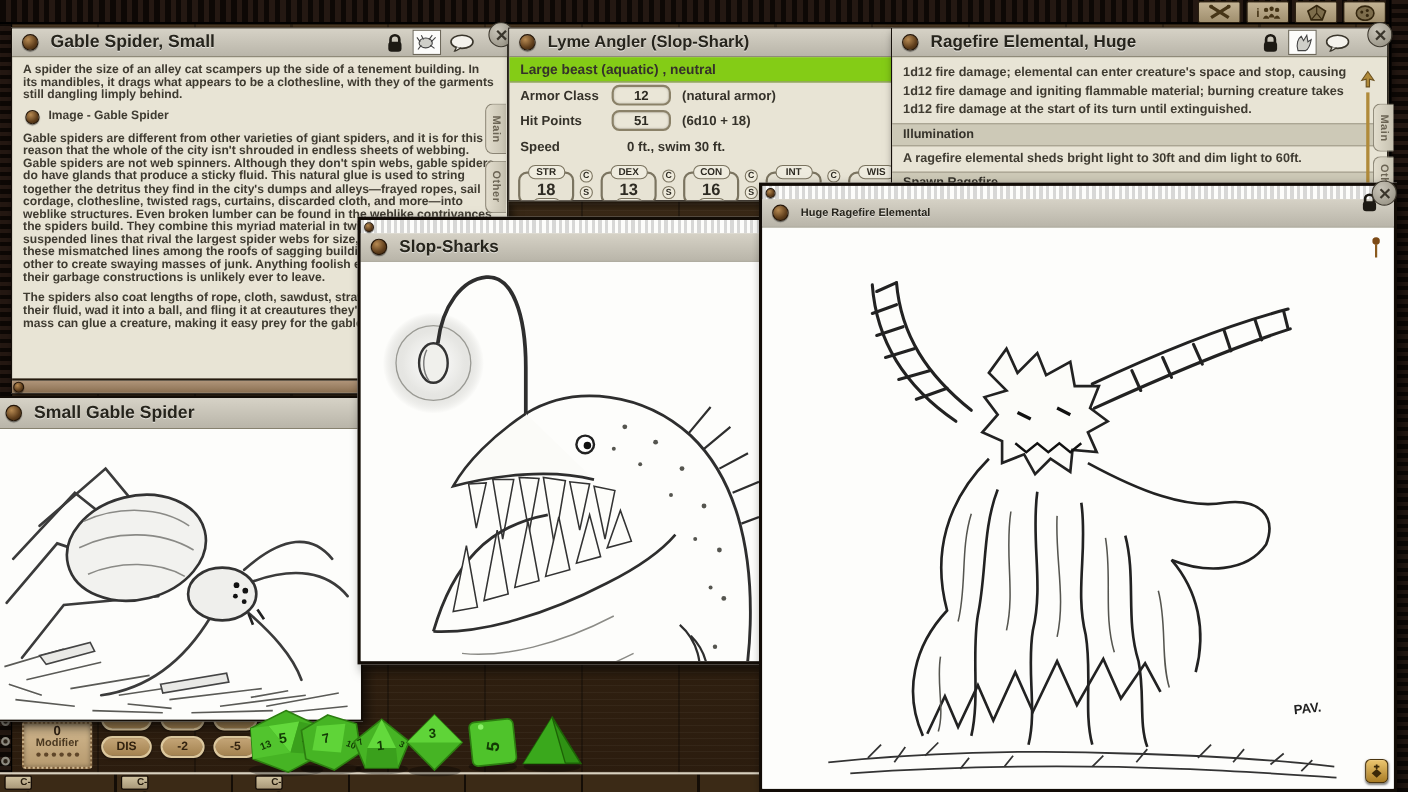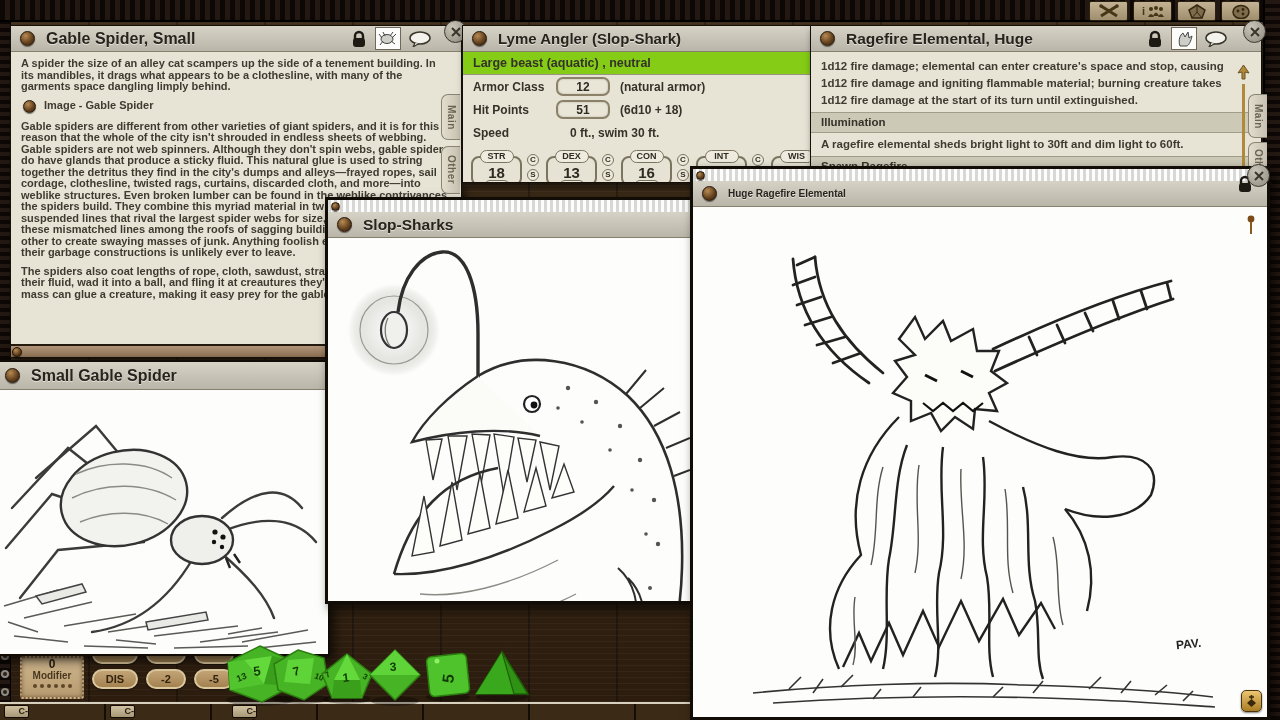--- a/index.html
+++ b/index.html
@@ -221,21 +221,21 @@
             <path d="M6,12 L4,16 L10,12.5" fill="#f4f2ec" stroke="#3a362c" stroke-width="1.2"></path>
           </svg>
       </div>
     </div>
     <div class="closebtn" style="right:-6px; top:-6px;">
       <svg width="12" height="12" viewBox="0 0 12 12">
           <path d="M2,2 L10,10 M10,2 L2,10" stroke="#3a362c" stroke-width="2"></path>
         </svg>
     </div>
     <div class="body">
-      <div class="para fgtext">A spider the size of an alley cat scampers up the side of a tenement building. In its mandibles, it drags what appears to be a clothesline, with many of the garments space dangling limply behind.</div>
+      <div class="para fgtext">A spider the size of an alley cat scampers up the side of a tenement building. In its mandibles, it drags what appears to be a clothesline, with they of the garments still dangling limply behind.</div>
       <div class="linkrow">
         <div class="stud"></div>
         <span>Image - Gable Spider</span>
       </div>
       <div class="para fgtext">Gable spiders are different from other varieties of giant spiders, and it is for this reason that the whole of the city isn't shrouded in endless sheets of webbing. Gable spiders are not web spinners. Although they don't spin webs, gable spiders do have glands that produce a sticky fluid. This natural glue is used to string together the detritus they find in the city's dumps and alleys—frayed ropes, sail cordage, clothesline, twisted rags, curtains, discarded cloth, and more—into weblike structures. Even broken lumber can be found in the weblike contrivances the spiders build. They combine this myriad material in twisted masses of suspended lines that rival the largest spider webs for size, and knot and anchor these mismatched lines among the roofs of sagging buildings, and with each other to create swaying masses of junk. Anything foolish enough to enter one of their garbage constructions is unlikely ever to leave.</div>
       <div class="para fgtext">The spiders also coat lengths of rope, cloth, sawdust, straw or soft material with their fluid, wad it into a ball, and fling it at creautures they're fighting. The sticky mass can glue a creature, making it easy prey for the gable spider's poison.</div>
       <div class="ornament">
         <svg width="90" height="16" viewBox="0 0 90 16">
             <path d="M2,8 C8,2 14,2 16,8 C18,13 12,14 11,10 M88,8 C82,2 76,2 74,8 C72,13 78,14 79,10 M20,8 C30,3 38,12 45,8 C52,4 60,13 70,8" fill="none" stroke="#4a3categories20" stroke-width="2"></path>
           </svg>

